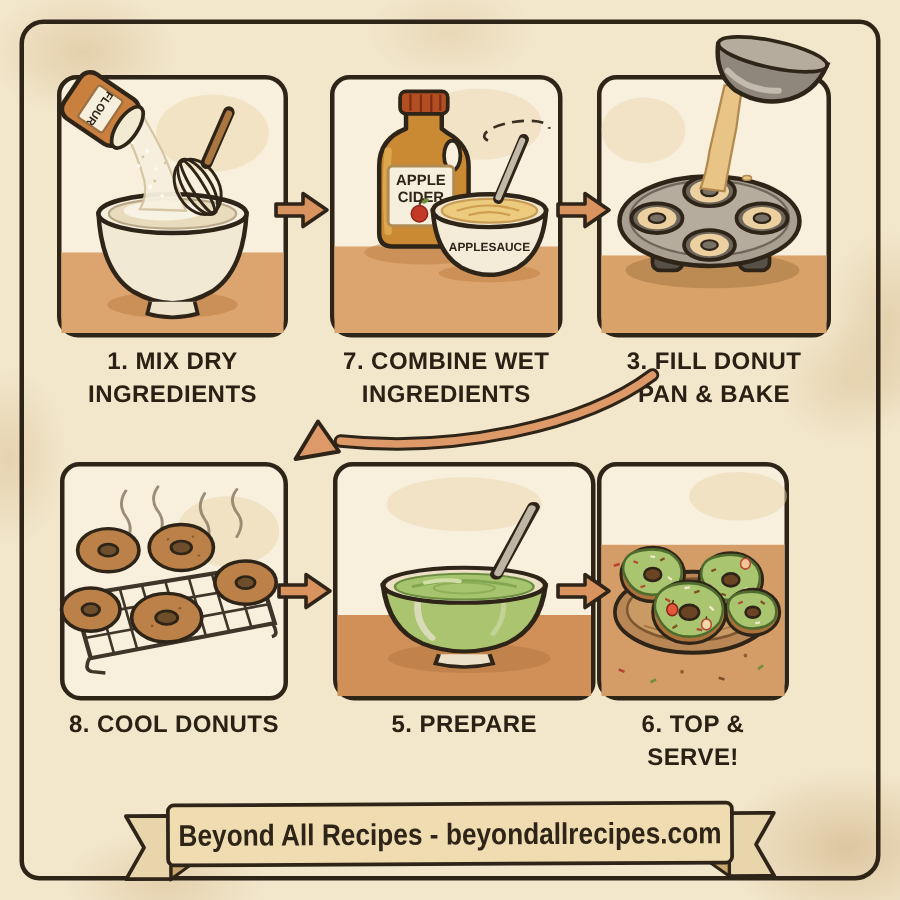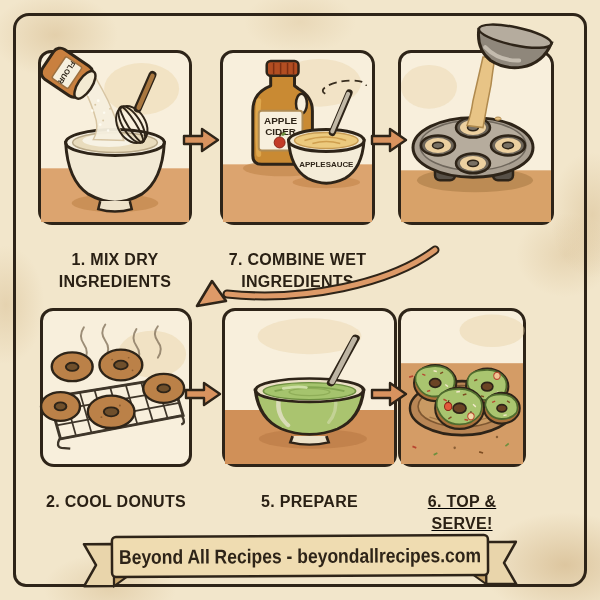--- a/index.html
+++ b/index.html
@@ -24,29 +24,29 @@
   .step{position:absolute;}
   .panel{
     box-sizing:border-box;width:100%;
     border:3px solid #2e2418;border-radius:13px 15px 12px 14px;
     background:#f8efdc;position:relative;
   }
   .row1 .panel{height:175px;}
   .row2 .panel{height:159px;}
   .panel svg{display:block;width:100%;height:100%;overflow:visible;}
   .caption{
-    margin-top:24px;text-align:center;color:#2a2014;
+    margin-top:6px;text-align:center;color:#2a2014;
     font-size:16px;line-height:22px;font-weight:bold;letter-spacing:.3px;
   }
   #step1{left:38px;top:50px;width:154px;}
   #step2{left:220px;top:50px;width:155px;}
   #step3{left:398px;top:50px;width:156px;}
   #step4{left:40px;top:308px;width:152px;}
   #step5{left:222px;top:308px;width:175px;}
-  #step6{left:398px;top:308px;width:128px;text-decoration:underline;}
+  #step6{left:398px;top:308px;width:128px;}
   .mini-arrow{position:absolute;width:40px;height:32px;}
   #arrow12{left:181px;top:124px;}
   #arrow23{left:369px;top:124px;}
   #arrow45{left:183px;top:378px;}
   #arrow56{left:369px;top:378px;}
   #curved-arrow{position:absolute;left:185px;top:242px;width:255px;height:72px;}
   #banner{position:absolute;left:70px;top:528px;width:460px;height:62px;}
 </style>
 </head>
 <body>
@@ -185,20 +185,22 @@
         <path d="M82 4 Q76 30 72 48 Q70 62 66 73 L82 75 Q86 52 90 32 Q92 16 94 4 Z" fill="#e8c486" stroke="#b08a4e" stroke-width="1.5"></path>
         <ellipse cx="97" cy="66" rx="3" ry="1.6" fill="#e8c486" stroke="#b08a4e" stroke-width="1"></ellipse>
         <g transform="rotate(12 112 -2)">
           <path d="M74 -16 Q76 4 92 12 Q108 18 124 12 Q144 4 148 -18 Z" fill="#8f877b" stroke="#2e2418" stroke-width="3"></path>
           <path d="M84 0 Q100 11 120 6" stroke="#cfc8bb" stroke-width="4" fill="none" opacity=".8" stroke-linecap="round"></path>
           <ellipse cx="111" cy="-17" rx="37" ry="9" fill="#b5ac9e" stroke="#2e2418" stroke-width="2.5"></ellipse>
         </g>
       </svg>
     </div>
     <div class="caption">
+      <div>3. FILL DONUT</div>
+      <div>PAN &amp; BAKE</div>
     </div>
   </div>
 
   <div class="step row2" id="step4">
     <div class="panel">
       <svg viewBox="0 0 150 170" preserveAspectRatio="none">
         <ellipse cx="112" cy="48" rx="35" ry="26" fill="#ead5ac" opacity=".5"></ellipse>
         <g fill="none" stroke="#8d7d66" stroke-width="2" stroke-linecap="round" opacity=".85">
           <path d="M42 56 q6 -10 0 -19 q-6 -9 0 -19"></path>
           <path d="M64 52 q6 -10 0 -19 q-6 -9 0 -18"></path>
@@ -234,21 +236,21 @@
           <g transform="translate(70 112)">
               <ellipse rx="24" ry="18" fill="#bb8148" stroke="#2e2418" stroke-width="2.5"></ellipse>
               <ellipse rx="7.5" ry="5" fill="#6f4f2b" stroke="#2e2418" stroke-width="2"></ellipse>
               <circle cx="-10" cy="6" r="1" fill="#8a5c30"></circle>
               <circle cx="9" cy="-7" r="1" fill="#8a5c30"></circle>
             </g>
         </g>
       </svg>
     </div>
     <div class="caption">
-      <div>2. COOL DONUTS</div>
+      <div>8. COOL DONUTS</div>
       <div></div>
     </div>
   </div>
 
   <div class="step row2" id="step5">
     <div class="panel">
       <svg viewBox="0 0 150 170" preserveAspectRatio="none">
         <ellipse cx="75" cy="28" rx="46" ry="20" fill="#ecd8b0" opacity=".5"></ellipse>
         <rect x="0" y="110" width="150" height="60" fill="#d09058"></rect>
         <ellipse cx="78" cy="142" rx="48" ry="11" fill="#b97a44" opacity=".6"></ellipse>

